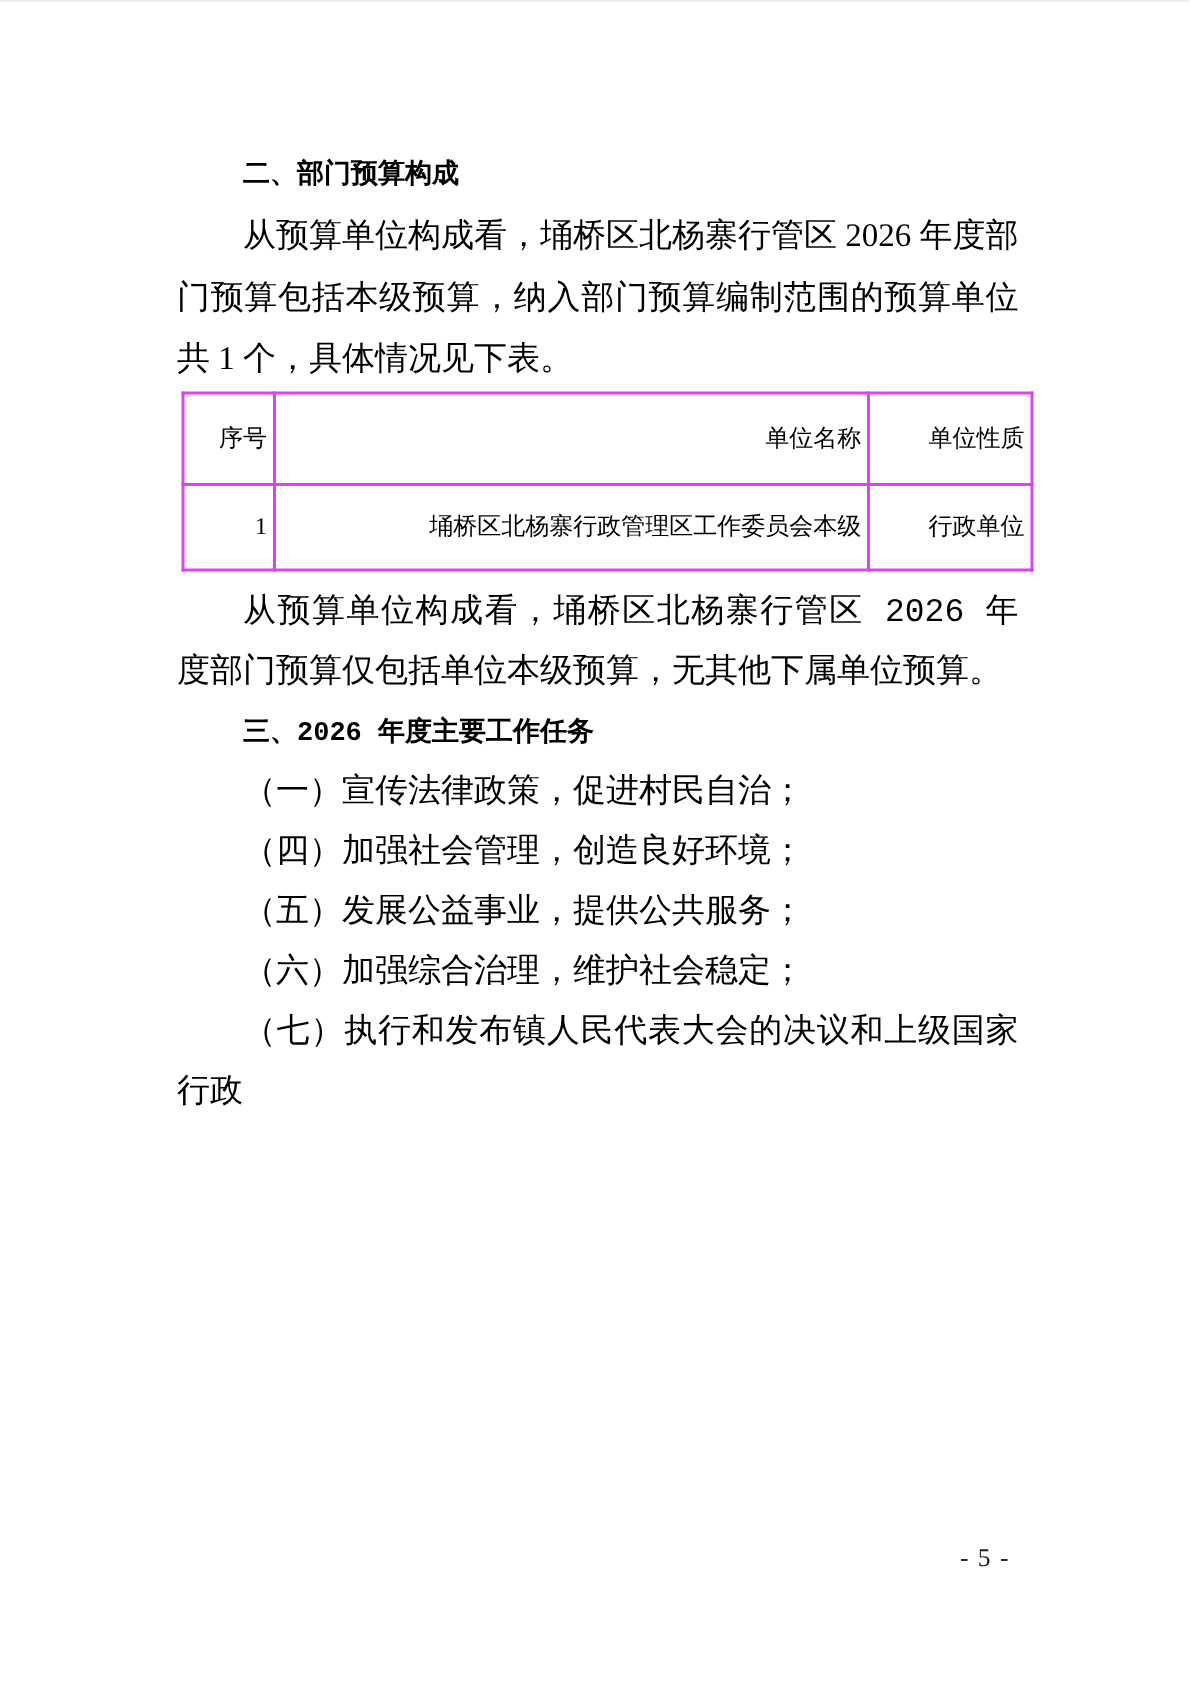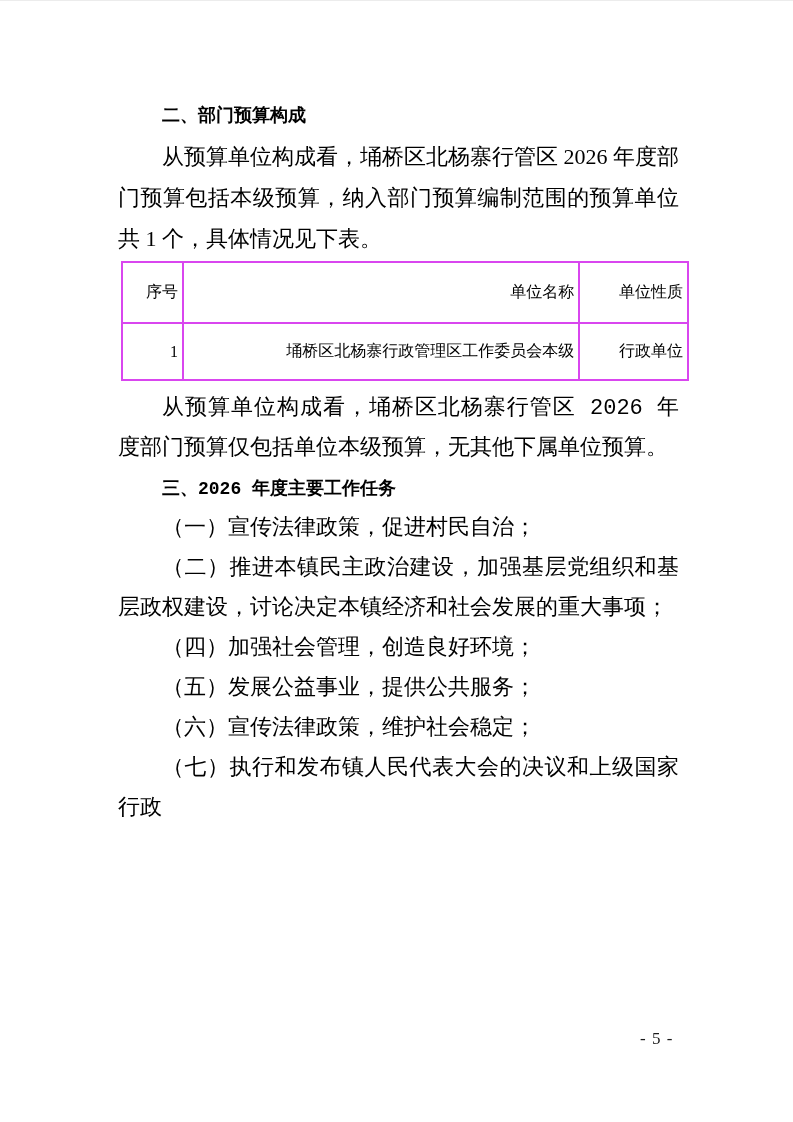--- a/index.html
+++ b/index.html
@@ -94,22 +94,21 @@
           <td class="col-type">行政单位</td>
         </tr>
       </tbody>
     </table>
 
     <p class="body-text indent tight">从预算单位构成看，埇桥区北杨寨行管区 2026 年度部门预算仅包括单位本级预算，无其他下属单位预算。</p>
 
     <h2 class="heading tight">三、2026 年度主要工作任务</h2>
 
     <p class="body-text indent tight">（一）宣传法律政策，促进村民自治；</p>
-    <p class="body-text indent tight">（二）推进本镇民主政治建设，加强基层党组织和基层政权建设，讨论决定本镇经济和社会发展的重大事项；</p>
     <p class="body-text indent tight">（四）加强社会管理，创造良好环境；</p>
     <p class="body-text indent tight">（五）发展公益事业，提供公共服务；</p>
-    <p class="body-text indent tight">（六）宣传法律政策，维护社会稳定；</p>
+    <p class="body-text indent tight">（六）加强综合治理，维护社会稳定；</p>
     <p class="body-text indent tight">（七）执行和发布镇人民代表大会的决议和上级国家行政</p>
 
   </div>
 
   <div class="page-number">- 5 -</div>
 </div>
 
 </body></html>

